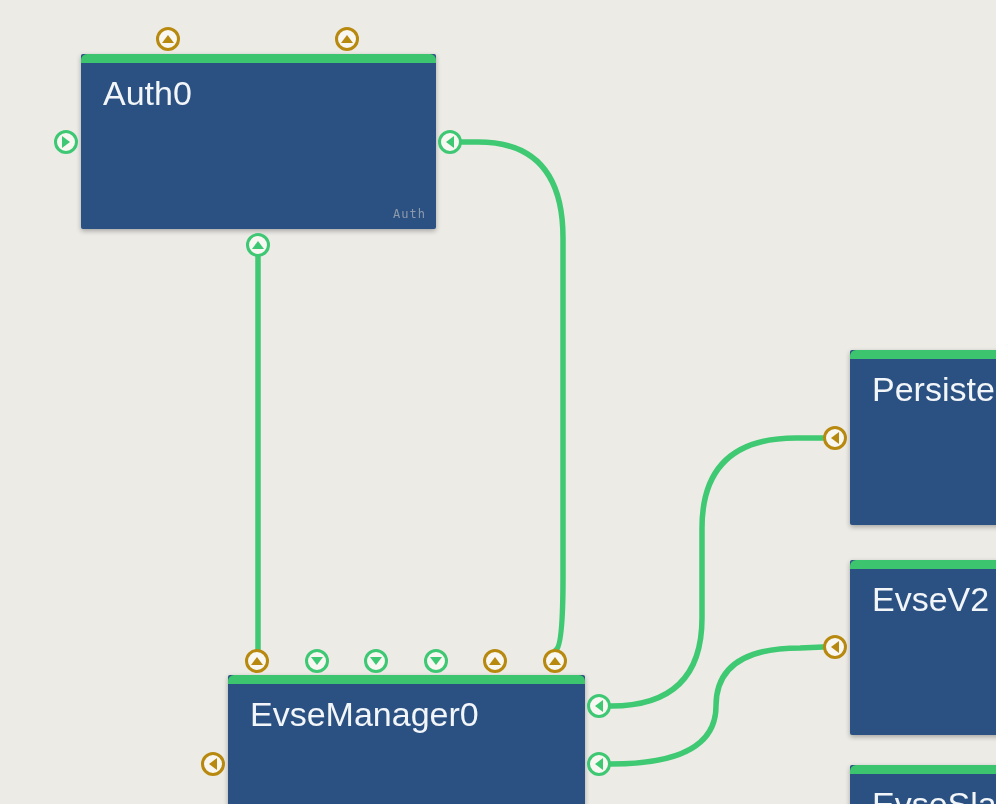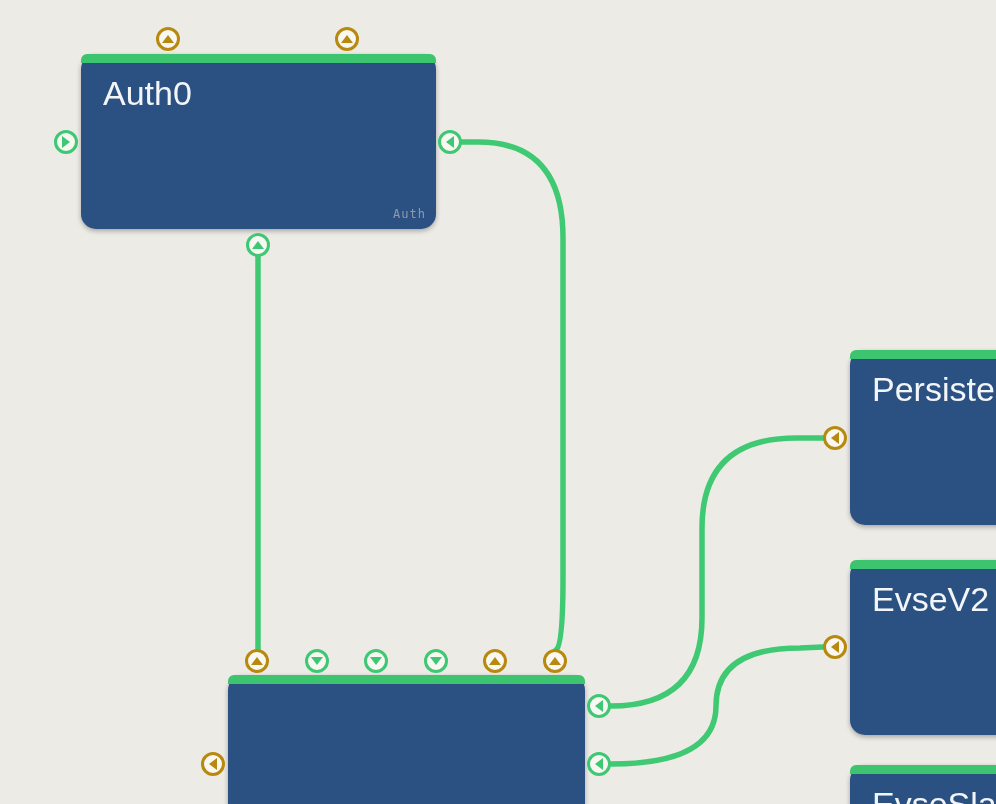--- a/index.html
+++ b/index.html
@@ -19,21 +19,21 @@
   }
   #edges-svg path {
     fill: none;
     stroke: var(--edge, #3FC973);
     stroke-width: 5.5;
     stroke-linecap: round;
   }
   .node {
     position: absolute;
     background: var(--node-body, #2B5183);
-    border-radius: 15px;
+    border-radius: 2px;
     box-shadow: 0 2px 5px rgba(0,0,0,0.30);
   }
   .node .bar {
     height: 9px;
     background: var(--node-bar, #3CC46E);
     border-radius: 6px 6px 0 0;
   }
   .node .title {
     margin: 10px 0 0 22px;
     font-size: 34px;
@@ -84,20 +84,21 @@
     </svg>
 
   <div class="node" style="left: 81px; top: 54px; width: 355px; height: 175px;">
     <div class="bar"></div>
     <div class="title">Auth0</div>
     <div class="type">Auth</div>
   </div>
 
   <div class="node" style="left: 228px; top: 675px; width: 357px; height: 175px;">
     <div class="bar"></div>
+    <div class="title">EvseManager0</div>
     <div class="type"></div>
   </div>
 
   <div class="node" style="left: 850px; top: 350px; width: 356px; height: 175px;">
     <div class="bar"></div>
     <div class="title">Persiste</div>
     <div class="type"></div>
   </div>
 
   <div class="node" style="left: 850px; top: 560px; width: 356px; height: 175px;">

